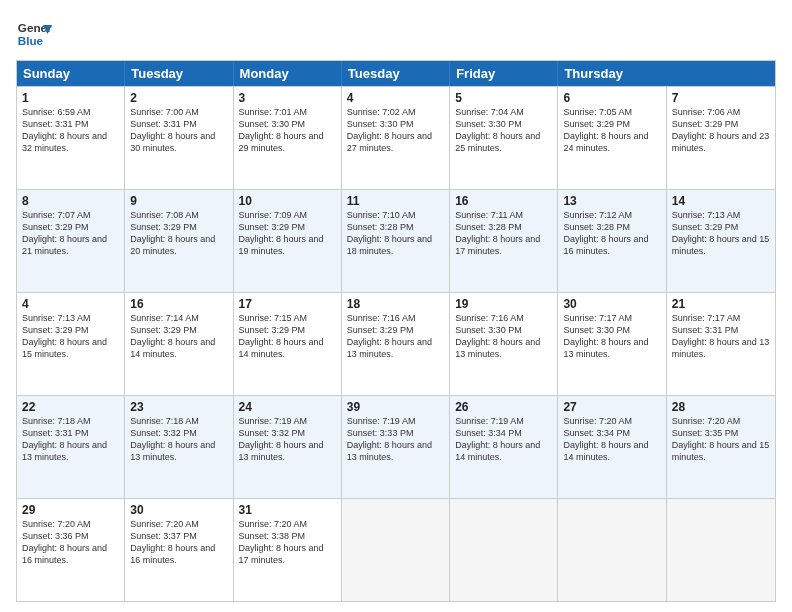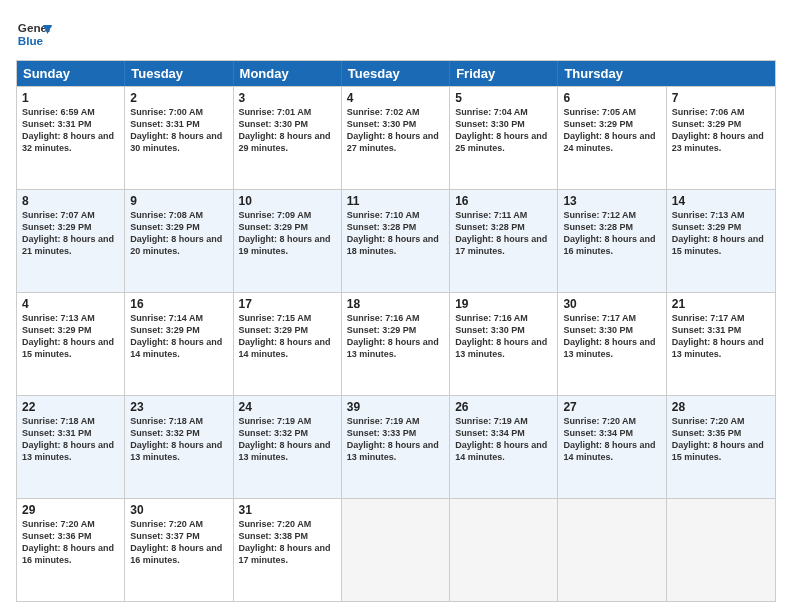--- a/index.html
+++ b/index.html
@@ -94,21 +94,20 @@
       font-size: 12px;
       font-weight: bold;
       color: #222;
       display: block;
       margin-bottom: 1px;
     }
     .cell-text {
       font-size: 9px;
       line-height: 1.35;
       color: #333;
-      font-weight: bold;
     }
   </style>
 </head>
 <body>
 
 <div class="page">
   <div class="header">
     <div class="logo">
       <svg class="logo-icon" viewBox="0 0 40 40">
         <text x="2" y="18" font-family="Arial" font-weight="bold" font-size="13" fill="#333">General</text>

